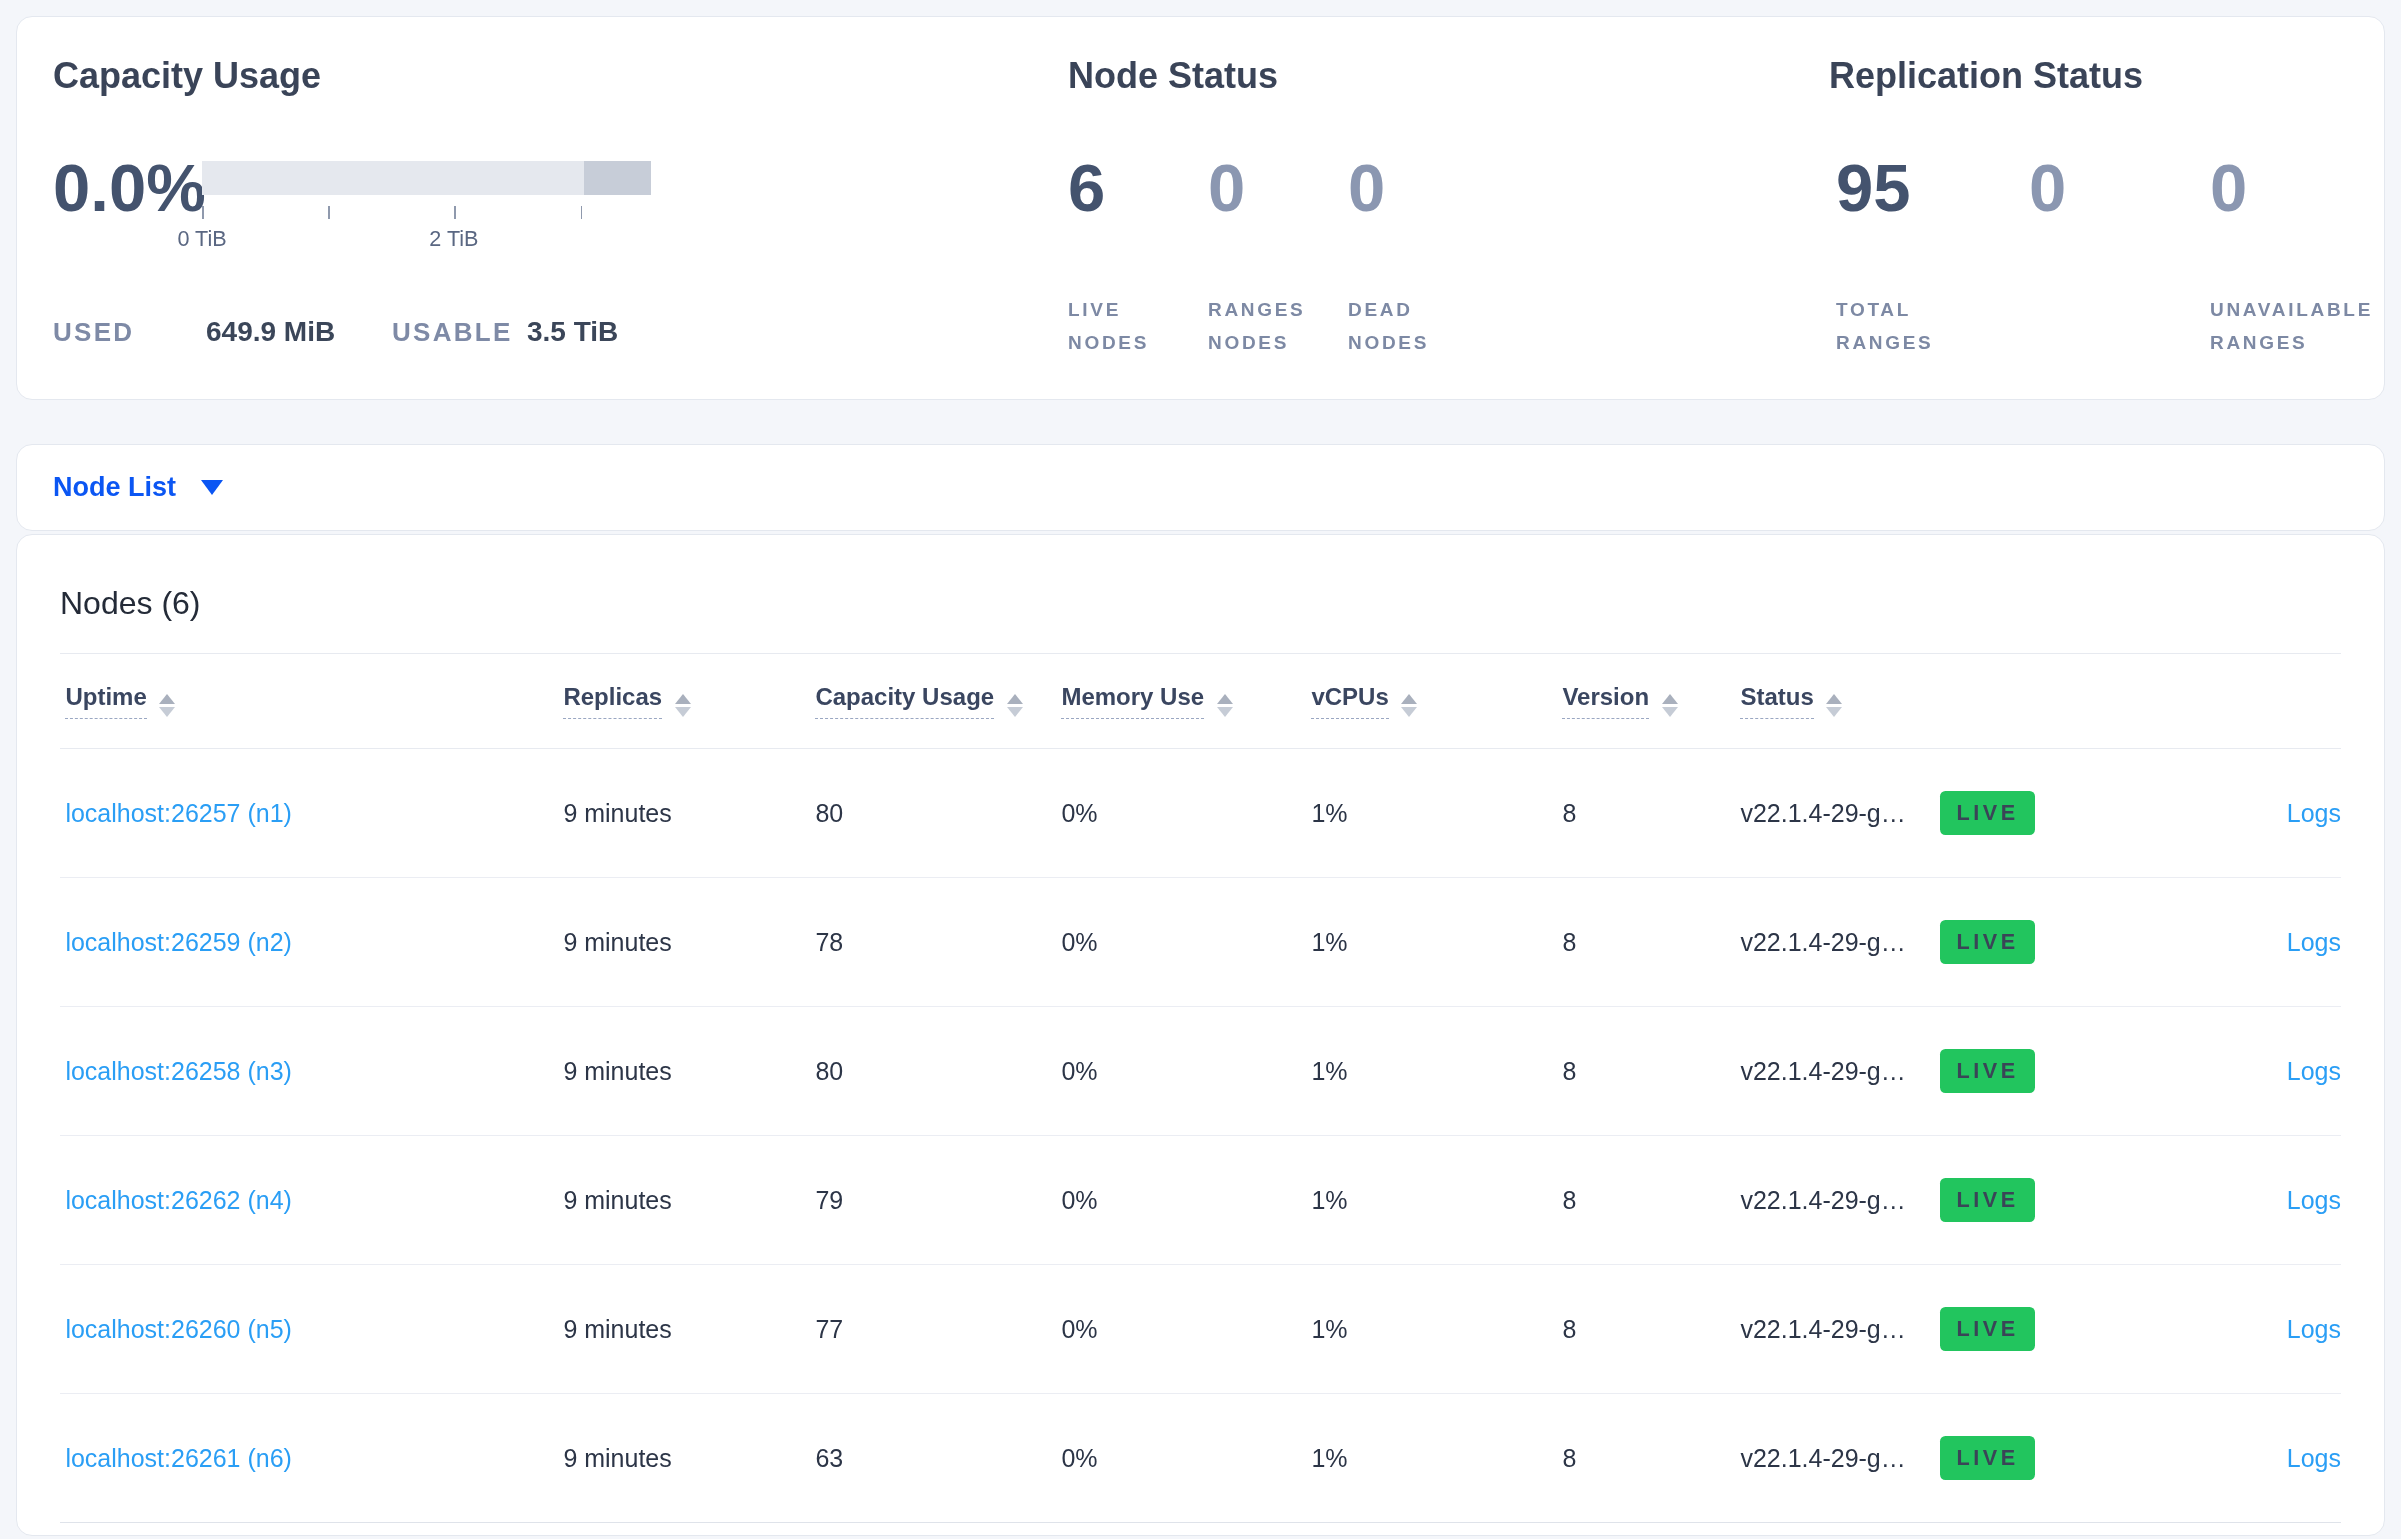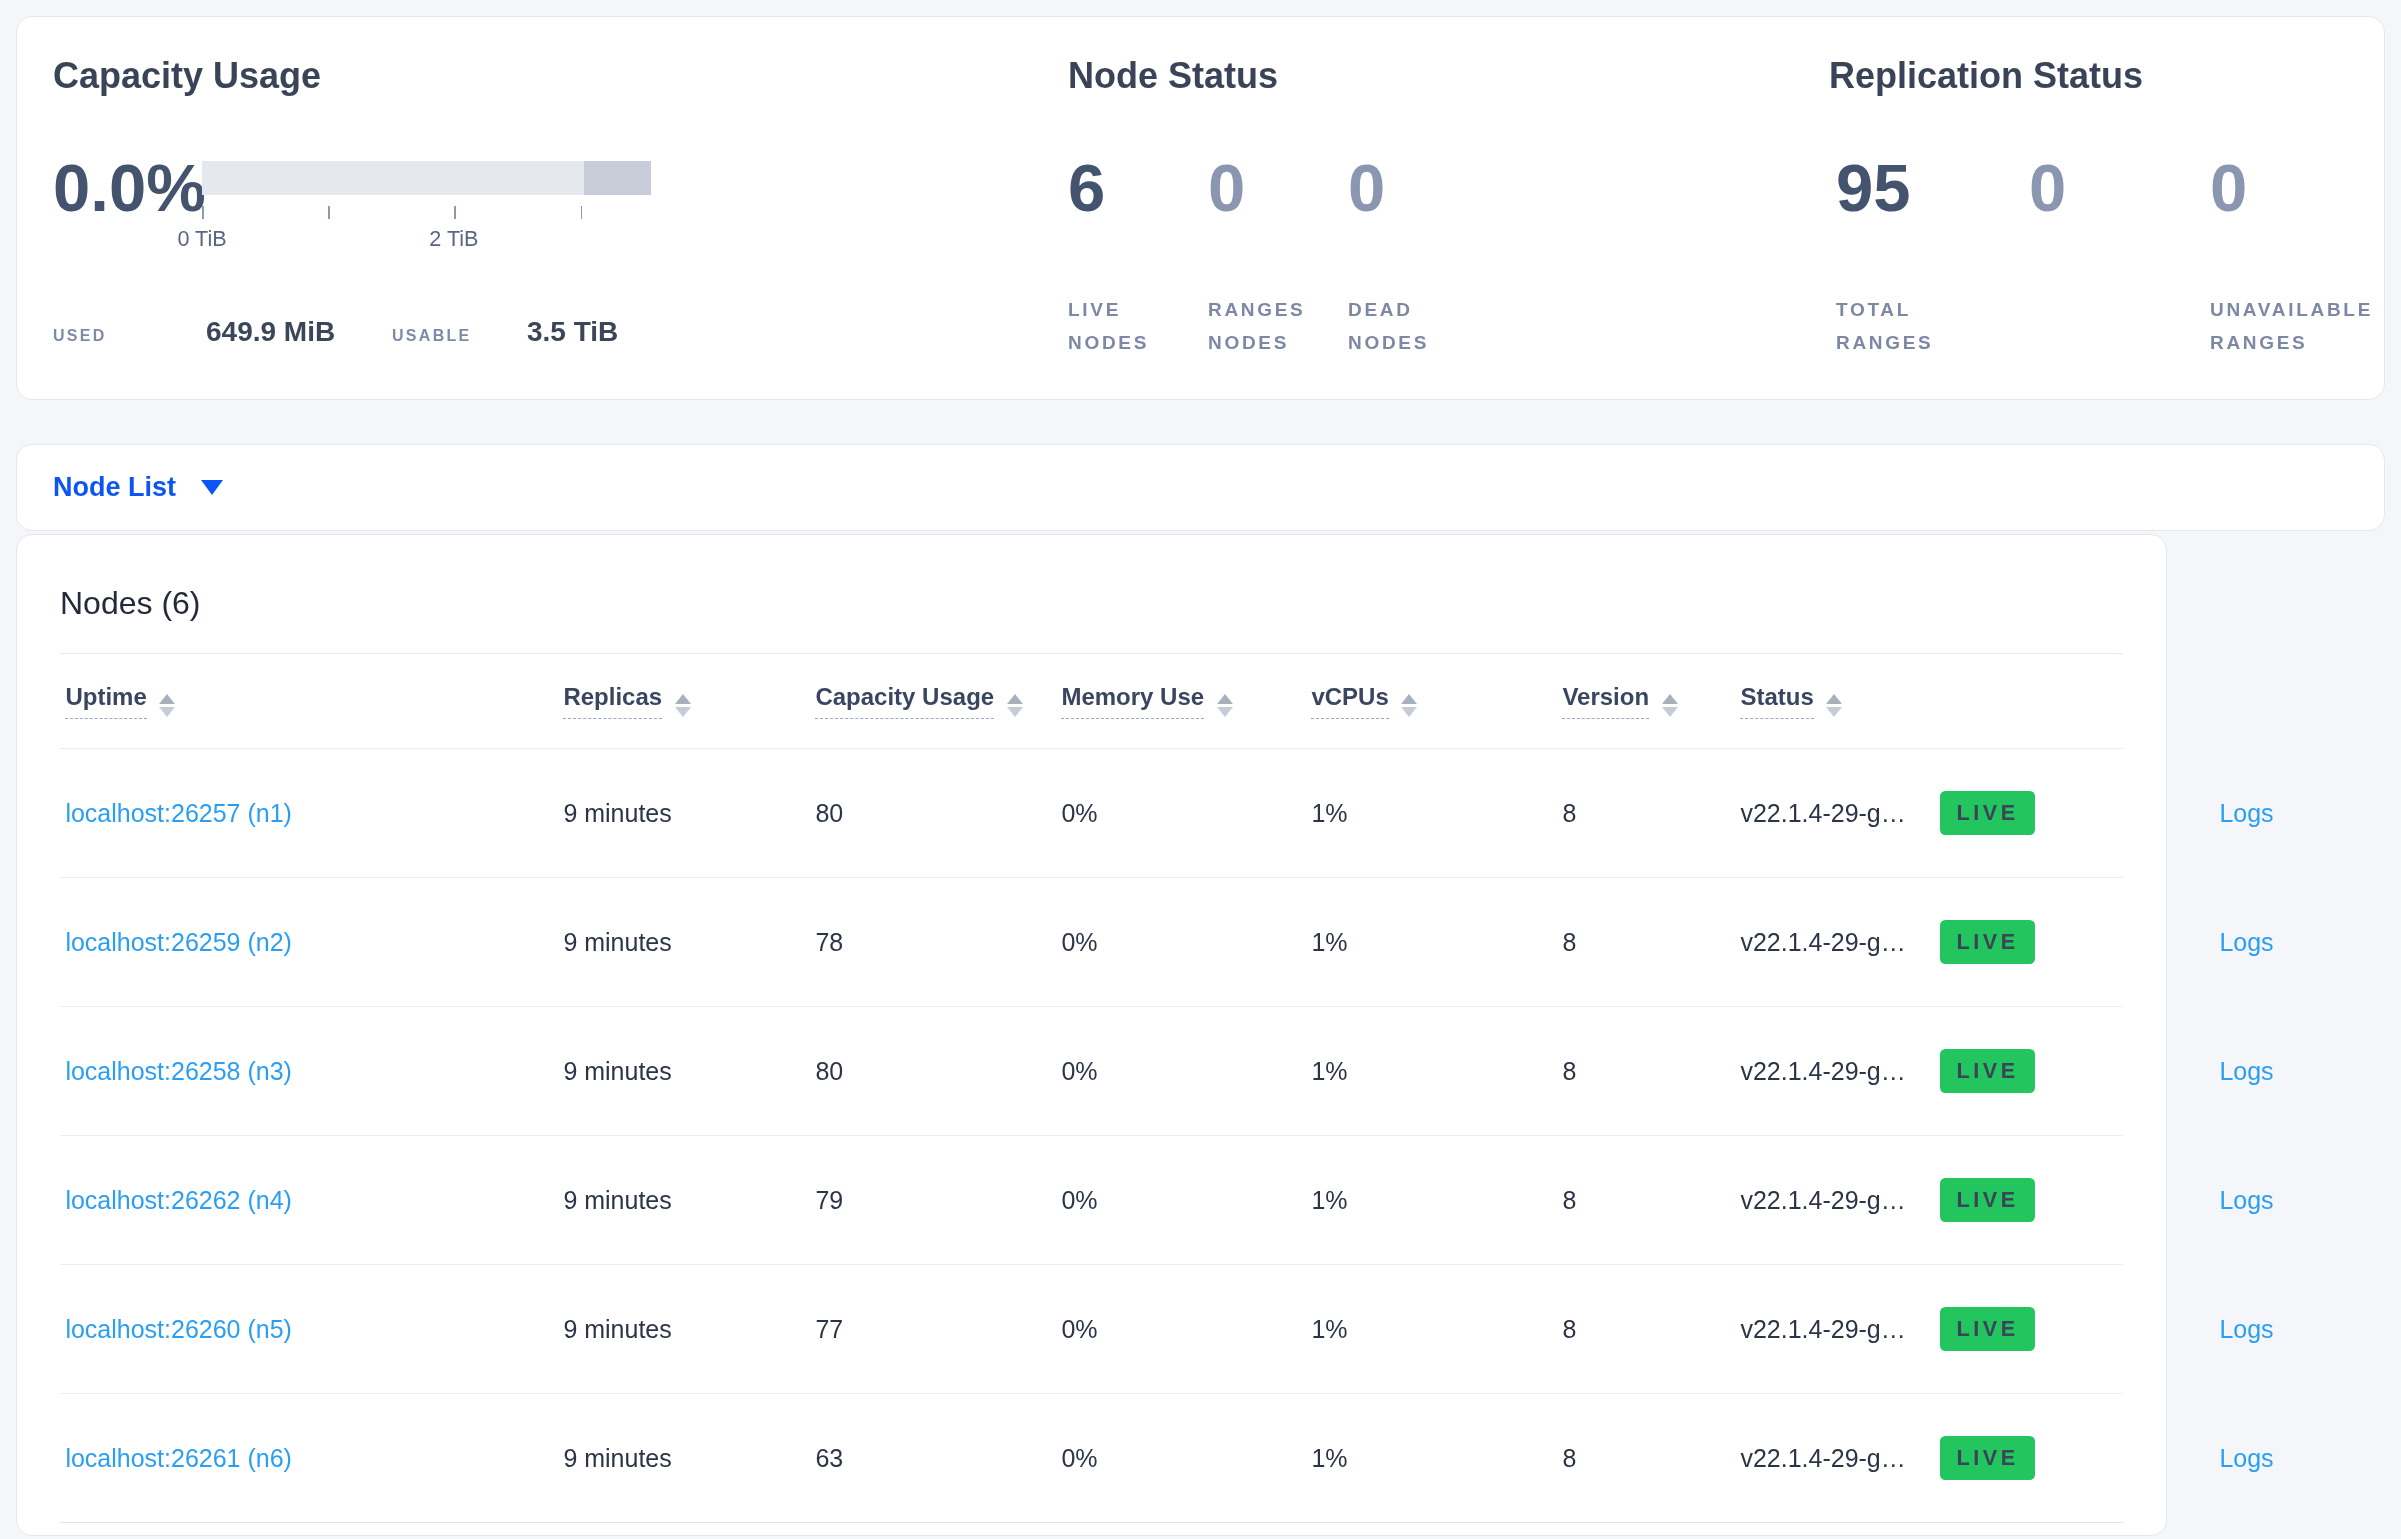--- a/index.html
+++ b/index.html
@@ -29,36 +29,36 @@
   .num-light{color:#8b97b1;}
   #cap-percent{left:36px;top:137px;font-weight:700;color:#44536e;}
   
   #cap-bar-wrap{position:absolute;left:185px;top:144px;width:449px;}
   #cap-bar{position:relative;height:34px;background:#e5e8ee;}
   #cap-bar-dark{position:absolute;top:0;left:85%;width:15%;height:100%;background:#c7cdd8;}
   .tick{position:absolute;top:45px;width:1.8px;height:12.6px;background:#8f99ad;}
   .tick-label{position:absolute;top:65px;font-size:21.6px;color:#5a6782;transform:translateX(-50%);white-space:nowrap;}
   
   #cap-kv{position:absolute;left:36px;top:299px;display:flex;align-items:baseline;}
-  .kv-label{font-size:16px;letter-spacing:2.3px;color:#7e8aa6;font-weight:600;}
+  .kv-label{font-size:26px;letter-spacing:2.3px;color:#7e8aa6;font-weight:600;}
   .kv-value{font-size:28px;font-weight:700;color:#3b4659;}
   #cap-kv .w1{width:153px;}
   #cap-kv .w2{width:186px;}
   #cap-kv .w3{width:135px;}
   .metric-label{
     position:absolute;bottom:40px;
     font-size:19px;letter-spacing:2.7px;line-height:1.7;
     color:#7d89a4;font-weight:600;
   }
   
   #card-selector{left:16px;top:444px;width:2369px;height:87px;display:flex;align-items:center;padding-left:36px;gap:25px;}
   #selector-label{font-size:27px;font-weight:600;color:#0b56f3;}
   .caret-down{width:0;height:0;border-left:11.7px solid transparent;border-right:11.7px solid transparent;border-top:15.3px solid #0b56f3;}
   
-  #card-table{left:16px;top:534px;width:2151px;height:1002px;padding:0 43px;}
+  #card-table{left:16px;top:534px;width:2369px;height:1002px;padding:0 43px;}
   #table-title{padding-top:50px;font-size:32px;font-weight:500;color:#242b38;}
   .grid{
     display:grid;
     grid-template-columns:498px 252px 246px 250px 251px 178px 200px 279px 1fr;
     align-items:center;
     padding-left:5.4px;
   }
   #thead{
     height:94px;
     margin-top:31px;

